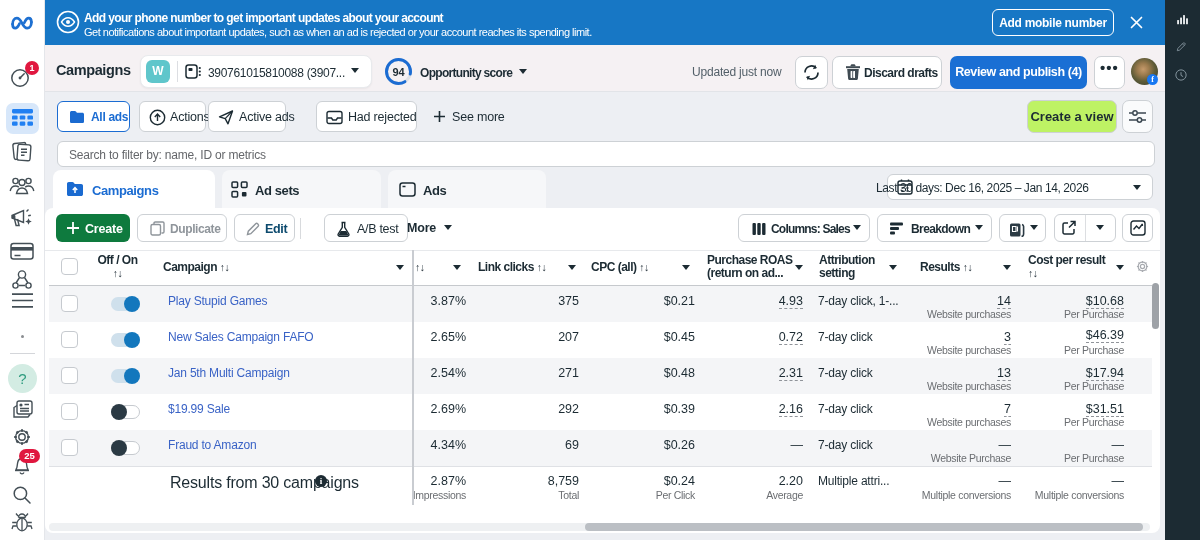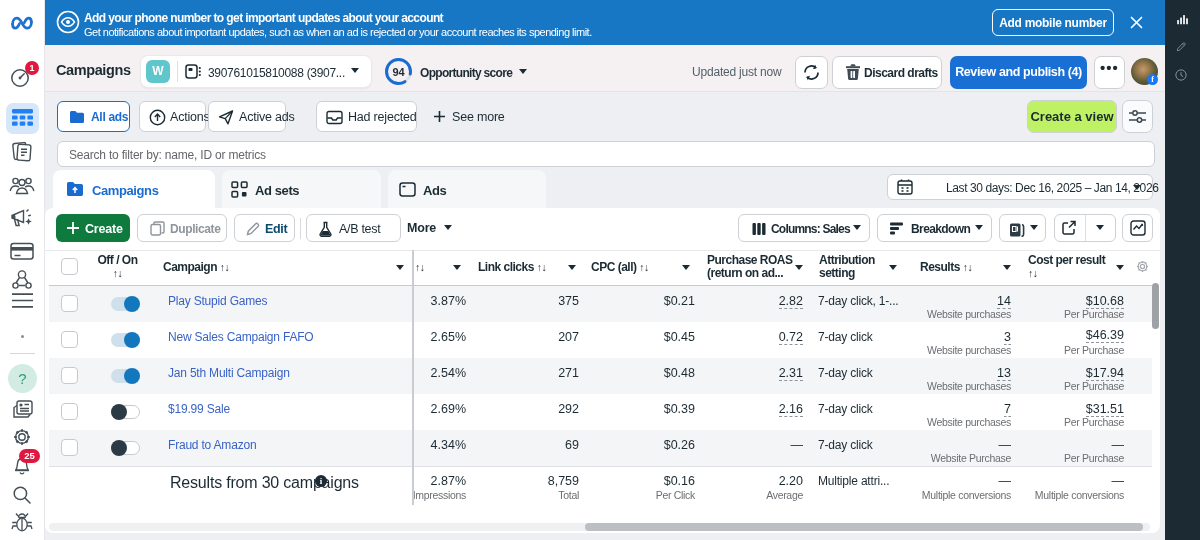--- a/index.html
+++ b/index.html
@@ -256,21 +256,21 @@
   <path d="M3.5 4.5h3" stroke="#1c2b33" stroke-width="1.5"></path>
 </svg>
 <div class="abs dk" style="left:423px;top:183px;font-size:13px;letter-spacing:-0.4px;font-weight:700">Ads</div>
 <div class="abs" style="left:887px;top:174px;width:266px;height:26px;background:#fff;border:1px solid #cdd1d5;border-radius:6px"></div>
 <svg class="abs" style="left:897px;top:179px" width="16" height="16" viewBox="0 0 16 16">
   <g fill="none" stroke="#1c2b33" stroke-width="1.4">
     <rect x="1" y="2" width="14" height="13" rx="2"></rect>
     <path d="M1 6h14M4.5 2V.5M11.5 2V.5M4.5 9h2M9.5 9h2M4.5 12h2M9.5 12h2"></path>
   </g>
 </svg>
-<div class="abs dk" style="left:946px;top:181px;font-size:12px;letter-spacing:-0.4px">Last 30 days: Dec 16, 2025 – Jan 14, 2026</div>
+<div class="abs dk" style="left:876px;top:181px;font-size:12px;letter-spacing:-0.4px">Last 30 days: Dec 16, 2025 – Jan 14, 2026</div>
 <div class="caret" style="left:1133px;top:185px"></div>
 
 <div class="abs" style="left:45px;top:208px;width:1115px;height:325px;background:#fff;border-radius:8px"></div>
 
 <div class="abs" style="left:56px;top:214px;width:74px;height:28px;background:#0e7a3e;border-radius:6px"></div>
 <svg class="abs" style="left:66px;top:221px" width="14" height="14" viewBox="0 0 14 14">
     <path d="M7 1v12M1 7h12" stroke="#fff" stroke-width="1.8"></path>
   </svg>
 <div class="abs" style="left:85px;top:222px;font-size:12.5px;letter-spacing:-0.2px;font-weight:700;color:#fff">Create</div>
 <div class="tbtn" style="left:137px;width:90px">
@@ -282,21 +282,21 @@
   </svg>
   <span style="left:32px;color:#8f959b;font-weight:700;font-size:12px;letter-spacing:-0.4px">Duplicate</span>
 </div>
 <div class="tbtn" style="left:234px;width:61px">
   <svg style="left:11px;top:7px" width="14" height="14" viewBox="0 0 14 14">
     <path d="M1.5 12.5l.8-3.3 7.4-7.4c.5-.5 1.4-.5 1.9 0l.6.6c.5.5.5 1.4 0 1.9l-7.4 7.4z" fill="none" stroke="#8f959b" stroke-width="1.4"></path>
   </svg>
   <span style="left:30px;color:#0c4a6e;font-weight:700">Edit</span>
 </div>
 <div class="abs" style="left:300px;top:218px;width:1px;height:21px;background:#d8dadd"></div>
-<div class="tbtn" style="left:306px;width:95px">
+<div class="tbtn" style="left:324px;width:84px">
   <svg style="left:11px;top:6px" width="15" height="16" viewBox="0 0 15 16">
     <g fill="none" stroke="#1c2b33" stroke-width="1.4">
       <path d="M5.5 1.5h4M6.3 1.8v4.5L2.2 13a1.5 1.5 0 0 0 1.3 2.2h8a1.5 1.5 0 0 0 1.3-2.2L8.7 6.3V1.8"></path>
     </g>
     <path d="M4.6 10h5.8l1.6 3.2a.9.9 0 0 1-.8 1.3H3.8a.9.9 0 0 1-.8-1.3z" fill="#1c2b33"></path>
   </svg>
   <span class="dk" style="left:32px">A/B test</span>
 </div>
 <div class="abs dk" style="left:407px;top:221px;font-size:12.5px;letter-spacing:-0.2px;font-weight:700">More</div>
 <div class="caret" style="left:444px;top:225px"></div>
@@ -376,21 +376,21 @@
 <div class="abs" style="left:49px;top:285px;width:1103px;height:1px;background:#c6c9cd"></div>
 
 <div class="abs" style="left:49px;top:286px;width:1103px;height:36px;background:#f4f5f7"></div>
 <div class="cb" style="left:61px;top:295px"></div>
 <div class="abs" style="left:111px;top:297px;width:29px;height:14px;border-radius:7px;background:#cfe0ec"></div>
 <div class="abs" style="left:124px;top:296px;width:16px;height:16px;border-radius:50%;background:#1377bd"></div>
 <div class="link" style="left:168px;top:294px">Play Stupid Games</div>
 <div class="num" style="left:366px;top:294px;width:100px">3.87%</div>
 <div class="num" style="left:479px;top:294px;width:100px">375</div>
 <div class="num" style="left:595px;top:294px;width:100px">$0.21</div>
-<div class="num" style="left:703px;top:294px;width:100px"><span class="ud">2.82</span></div>
+<div class="num" style="left:703px;top:294px;width:100px"><span class="ud">4.93</span></div>
 <div class="abs dk" style="left:818px;top:294px;font-size:12px;letter-spacing:-0.2px;white-space:nowrap">7-day click, 1-...</div>
 <div class="num" style="left:891px;top:294px;width:120px"><span class="ud">14</span></div>
 <div class="lbl" style="left:871px;top:308px;width:140px">Website purchases</div>
 <div class="num" style="left:1004px;top:294px;width:120px"><span class="ud">$10.68</span></div>
 <div class="lbl" style="left:984px;top:308px;width:140px">Per Purchase</div>
 <div class="cb" style="left:61px;top:331px"></div>
 <div class="abs" style="left:111px;top:333px;width:29px;height:14px;border-radius:7px;background:#cfe0ec"></div>
 <div class="abs" style="left:124px;top:332px;width:16px;height:16px;border-radius:50%;background:#1377bd"></div>
 <div class="link" style="left:168px;top:330px">New Sales Campaign FAFO</div>
 <div class="num" style="left:366px;top:330px;width:100px">2.65%</div>
@@ -444,21 +444,21 @@
 <div class="num" style="left:1004px;top:438px;width:120px"><span>—</span></div>
 <div class="lbl" style="left:984px;top:452px;width:140px">Per Purchase</div>
 
 <div class="abs" style="left:49px;top:466px;width:1103px;height:1px;background:#dfe1e5"></div>
 <div class="abs dk" style="left:170px;top:474px;font-size:16px;letter-spacing:-0.2px">Results from 30 campaigns</div>
 <div class="abs" style="left:315px;top:475px;width:12px;height:12px;border-radius:50%;background:#1c2b33;color:#fff;font-size:9px;font-weight:700;text-align:center;line-height:12px;font-family:'Liberation Serif',serif">i</div>
 <div class="num" style="left:366px;top:474px;width:100px">2.87%</div>
 <div class="lbl" style="left:366px;top:489px;width:100px">Impressions</div>
 <div class="num" style="left:479px;top:474px;width:100px">8,759</div>
 <div class="lbl" style="left:479px;top:489px;width:100px">Total</div>
-<div class="num" style="left:595px;top:474px;width:100px">$0.16</div>
+<div class="num" style="left:595px;top:474px;width:100px">$0.24</div>
 <div class="lbl" style="left:595px;top:489px;width:100px">Per Click</div>
 <div class="num" style="left:703px;top:474px;width:100px">2.20</div>
 <div class="lbl" style="left:703px;top:489px;width:100px">Average</div>
 <div class="abs dk" style="left:818px;top:474px;font-size:12px;letter-spacing:-0.2px">Multiple attri...</div>
 <div class="num" style="left:871px;top:474px;width:140px">—</div>
 <div class="lbl" style="left:871px;top:489px;width:140px">Multiple conversions</div>
 <div class="num" style="left:984px;top:474px;width:140px">—</div>
 <div class="lbl" style="left:984px;top:489px;width:140px">Multiple conversions</div>
 
 <div class="abs" style="left:412px;top:250px;width:2px;height:255px;background:#c9ccd1"></div>

